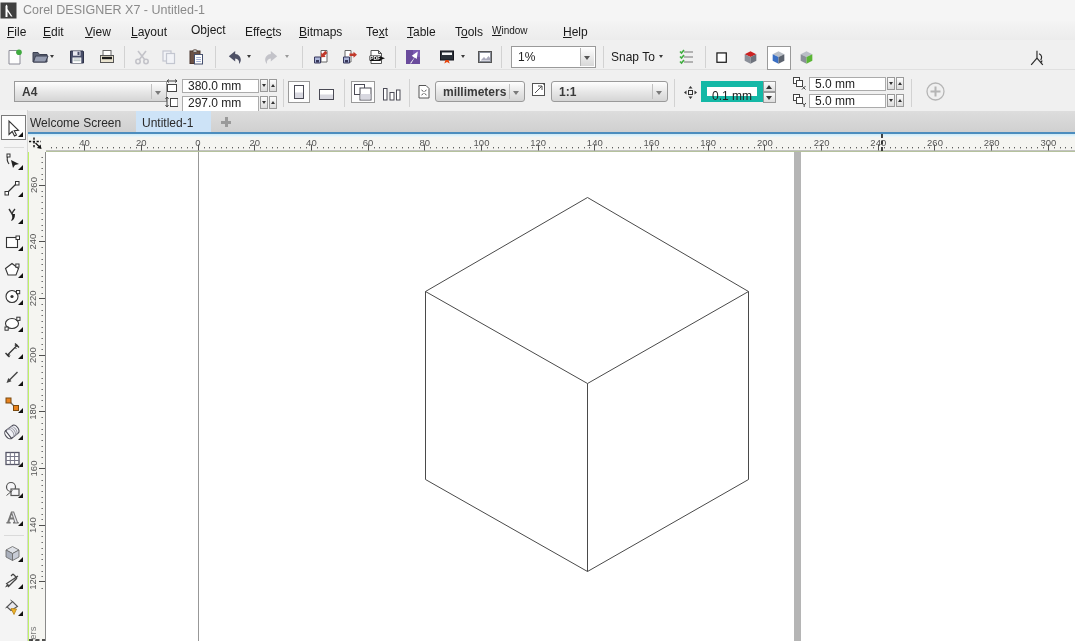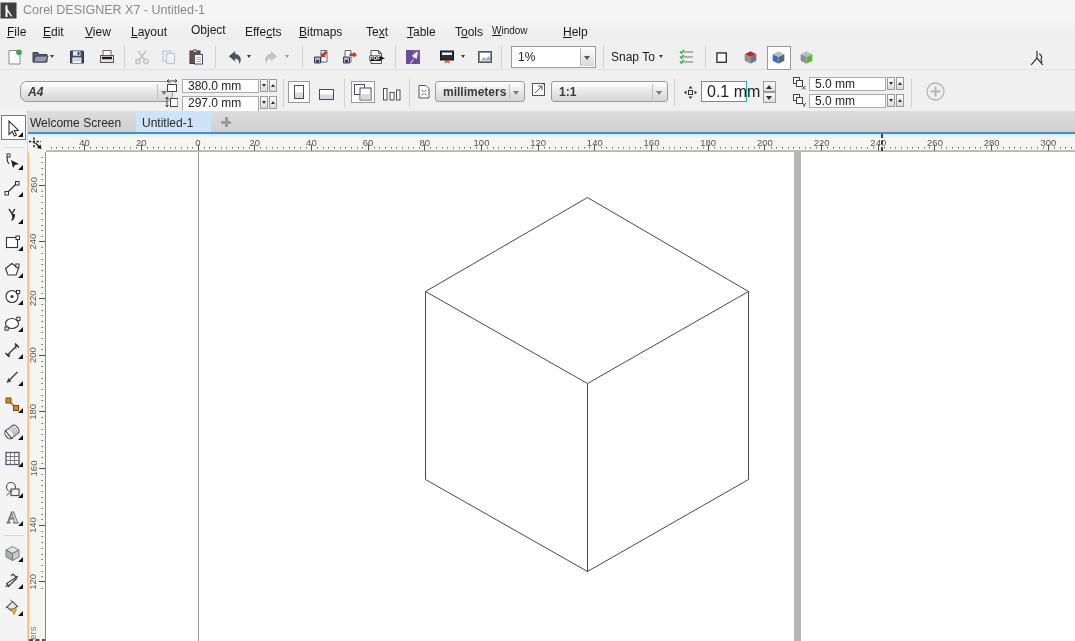--- a/index.html
+++ b/index.html
@@ -1,13 +1,13 @@
 <!DOCTYPE html>
 <html><head><meta charset="utf-8"><style>html,body{margin:0;padding:0;width:1075px;height:641px;overflow:hidden;font-family:"Liberation Sans",sans-serif;-webkit-font-smoothing:antialiased}.abs{position:absolute}u{text-decoration:underline;text-underline-offset:1px}</style></head><body>
-<div class="abs" style="left:0;top:0;width:1075px;height:641px;background:#fdba74">
+<div class="abs" style="left:0;top:0;width:1075px;height:641px;background:#bef264">
     <div class="abs" style="left:0;top:0;width:1075px;height:21px;background:#f5f5f5">
       <svg class="abs" style="left:0;top:2px" width="17" height="17" xmlns="http://www.w3.org/2000/svg">
         <rect x="0.5" y="0.5" width="16" height="16" fill="#3f3f3f"></rect>
         <path d="M5.5 15 L5.5 4 L6.5 2.5 L7.5 4 L7.5 7 L12.5 14.5 L11 14.5 L7.5 9.5 L7.5 15 Z" fill="#fff"></path>
       </svg>
       <div class="abs" style="left:23px;top:3px;font-size:12.5px;color:#8a8a8a">Corel DESIGNER X7 - Untitled-1</div>
     </div>
     <div class="abs" style="left:0;top:21px;width:1075px;height:19px;background:linear-gradient(#f4f4f4,#ececec)"></div>
     <div class="abs" style="left:7px;top:25px;font-size:12px;color:#1a1a1a"><u>F</u>ile</div>
     <div class="abs" style="left:43px;top:25px;font-size:12px;color:#1a1a1a"><u>E</u>dit</div>
@@ -159,21 +159,21 @@
     </svg>
     <svg class="abs" style="left:1028px;top:48px" width="19" height="19" viewBox="0 0 18 18" xmlns="http://www.w3.org/2000/svg">
       <g stroke="#2a2a2a" stroke-width="1.1" fill="none">
         <line x1="8.5" y1="2.5" x2="8.5" y2="9.5"></line>
         <line x1="8.5" y1="9.5" x2="3" y2="16"></line>
         <line x1="8.5" y1="9.5" x2="14" y2="16"></line>
         <path d="M10.5 5.5 q3.8 1.8 1.6 6.2"></path>
       </g>
       <path d="M11.5 12.6 l2.2-0.9 -0.4 2.4 Z" fill="#2a2a2a"></path>
     </svg>
-    <div style="background:linear-gradient(#fefefe,#e6e6e6 55%,#d5d5d5);border:1px solid #9a9a9a;border-radius:7px;position:absolute;box-sizing:border-box;left:20px;top:81px;width:153px;height:21px;font-style:italic;">
+    <div style="background:linear-gradient(#fefefe,#e6e6e6 55%,#d5d5d5);border:1px solid #9a9a9a;border-radius:0;position:absolute;box-sizing:border-box;left:14px;top:81px;width:153px;height:21px;">
       <span style="position:absolute;left:7px;top:50%;transform:translateY(-50%);font-size:12px;font-weight:bold;color:#3a3a3a;white-space:nowrap">A4</span>
       <span style="position:absolute;right:3px;top:2px;bottom:2px;width:11px;border-left:1px solid #c0c0c0;"></span>
       <span style="position:absolute;right:5px;top:50%;margin-top:-1px;width:0;height:0;border-left:3.5px solid transparent;border-right:3.5px solid transparent;border-top:4px solid #7a7a7a"></span>
     </div>
     <svg class="abs" style="left:165px;top:78px" width="14" height="14" xmlns="http://www.w3.org/2000/svg">
       <path d="M2 3 h10 M2 3 l2-1.5 M2 3 l2 1.5 M12 3 l-2-1.5 M12 3 l-2 1.5" stroke="#444" stroke-width="1" fill="none"></path>
       <rect x="2.5" y="6.5" width="9" height="7" fill="#fff" stroke="#444"></rect>
     </svg>
     <svg class="abs" style="left:164px;top:95px" width="14" height="14" xmlns="http://www.w3.org/2000/svg">
       <path d="M3 2 v10 M3 2 l-1.5 2 M3 2 l1.5 2 M3 12 l-1.5-2 M3 12 l1.5-2" stroke="#444" stroke-width="1" fill="none"></path>
@@ -225,21 +225,21 @@
     <div style="background:linear-gradient(#fefefe,#e6e6e6 55%,#d5d5d5);border:1px solid #9a9a9a;border-radius:3px;position:absolute;box-sizing:border-box;left:551px;top:81px;width:117px;height:21px;">
       <span style="position:absolute;left:7px;top:50%;transform:translateY(-50%);font-size:12px;font-weight:bold;color:#3a3a3a;white-space:nowrap">1:1</span>
       <span style="position:absolute;right:3px;top:2px;bottom:2px;width:11px;border-left:1px solid #c0c0c0;"></span>
       <span style="position:absolute;right:5px;top:50%;margin-top:-1px;width:0;height:0;border-left:3.5px solid transparent;border-right:3.5px solid transparent;border-top:4px solid #7a7a7a"></span>
     </div>
     <div style="position:absolute;left:674px;top:79px;width:1px;height:28px;background:#d2d2d2"></div>
     <svg class="abs" style="left:684px;top:86px" width="13" height="13" xmlns="http://www.w3.org/2000/svg">
       <rect x="4.5" y="4.5" width="4" height="4" fill="none" stroke="#333"></rect>
       <path d="M6.5 0 l2 2.5 h-4 Z M6.5 13 l2-2.5 h-4 Z M0 6.5 l2.5-2 v4 Z M13 6.5 l-2.5-2 v4 Z" fill="#333"></path>
     </svg>
-    <div style="position:absolute;left:701px;top:81px;width:46px;height:21px;background:#fff;border:1px solid #14b8a6;box-sizing:border-box;font-size:16px;color:#222;padding:0 0 0 5px;line-height:19px;white-space:nowrap">0.1 mm</div>
+    <div style="position:absolute;left:701px;top:81px;width:62px;height:21px;background:#fff;border:6px solid #14b8a6;box-sizing:border-box;font-size:12px;color:#222;padding:0 0 0 5px;line-height:19px;white-space:nowrap">0.1 mm</div>
     <div style="position:absolute;left:763px;top:81px;width:13px;height:22px">
       <span style="position:absolute;left:0;width:13px;height:11px;background:linear-gradient(#fcfcfc,#dcdcdc);border:1px solid #9a9a9a;box-sizing:border-box;top:0">
         <span style="position:absolute;left:2px;top:3px;width:0;height:0;border-left:3px solid transparent;border-right:3px solid transparent;border-bottom:4px solid #333"></span>
       </span>
       <span style="position:absolute;left:0;width:13px;height:11px;background:linear-gradient(#fcfcfc,#dcdcdc);border:1px solid #9a9a9a;box-sizing:border-box;top:11px">
         <span style="position:absolute;left:2px;top:3px;width:0;height:0;border-left:3px solid transparent;border-right:3px solid transparent;border-top:4px solid #333"></span>
       </span>
     </div>
     <svg class="abs" style="left:793px;top:77px" width="14" height="13" xmlns="http://www.w3.org/2000/svg">
       <rect x="0.5" y="0.5" width="6" height="6" fill="#fff" stroke="#444"></rect>

